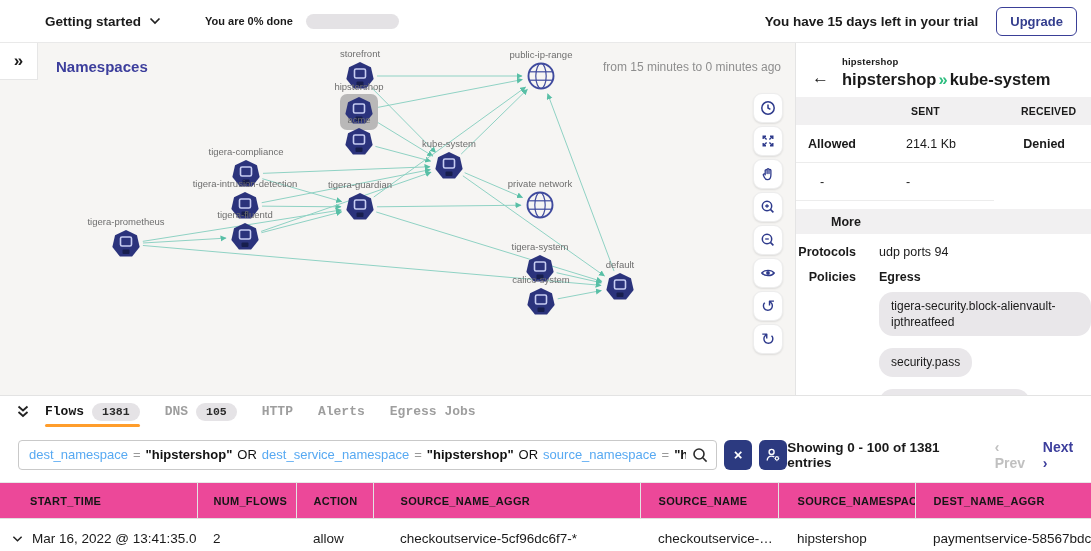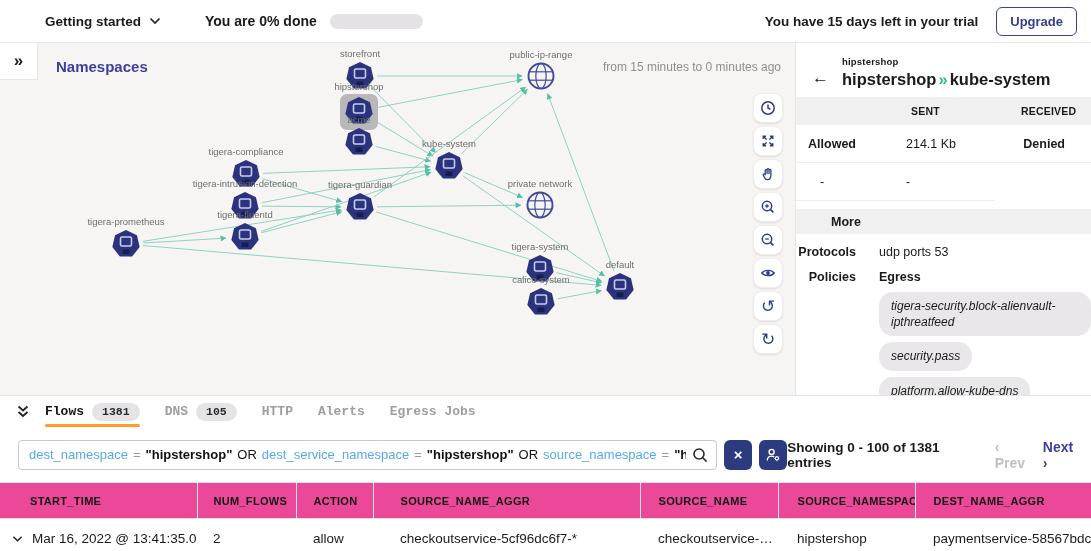--- a/index.html
+++ b/index.html
@@ -4,21 +4,21 @@
 <style>
   html,body{margin:0;padding:0;}
   body{
     width:1091px;height:551px;overflow:hidden;position:relative;
     font-family:"Liberation Sans",sans-serif;color:#1a1a1a;background:#fff;
     -webkit-font-smoothing:antialiased;
   }
   
   .topbar{height:42px;display:flex;align-items:center;border-bottom:1px solid #e9e9e9;background:#fff;}
   .gs{display:flex;align-items:center;gap:8px;margin-left:45px;font-weight:700;font-size:13.5px;cursor:pointer;}
-  .progress-label{margin-left:44px;font-weight:700;font-size:14px;}
+  .progress-label{margin-left:44px;font-weight:700;font-size:11px;}
   .progress-pill{margin-left:13px;width:93px;height:15px;border-radius:8px;background:#e4e2e5;}
   .topbar-right{margin-left:auto;display:flex;align-items:center;gap:18px;margin-right:14px;}
   .trial{font-weight:700;font-size:13.5px;}
   .upgrade{border:1.5px solid #3a3f97;color:#343e8e;font-weight:700;font-size:13px;
     padding:6px 13px;border-radius:6px;background:#fff;cursor:pointer;font-family:inherit;}
   
   .main{display:flex;height:352px;}
   .graph-panel{width:795px;flex:none;position:relative;background:#f6f5f3;border-right:1px solid #e4e4e4;}
   .expander{position:absolute;top:0;left:0;width:37px;height:36px;background:#fff;
     border-right:1px solid #e6e6e6;border-bottom:1px solid #e6e6e6;
@@ -43,21 +43,21 @@
   .dh.c2{padding-left:29px;}
   .dh.c3{padding-left:27px;}
   .dr{height:37px;border-bottom:1px solid #ececec;font-size:12.5px;}
   .dr.c1{justify-content:flex-end;padding-right:26px;font-weight:700;}
   .dr.c2,.dr.c3{padding-left:24px;}
   .more-bar{margin-top:8px;height:25px;background:#f1f0f1;display:flex;align-items:center;
     padding-left:35px;font-weight:700;font-size:12.5px;}
   .kv{display:grid;grid-template-columns:60px 1fr;column-gap:23px;margin-top:11px;}
   .kv-label{text-align:right;font-weight:700;font-size:12.5px;}
   .kv-value{font-size:12.5px;}
-  .chips{display:flex;flex-direction:column;align-items:flex-start;gap:6px;margin-top:8px;font-style:italic;}
+  .chips{display:flex;flex-direction:column;align-items:flex-start;gap:12px;margin-top:8px;}
   .chip{background:#e9e7ea;border-radius:14px;padding:6px 12px;font-size:12px;max-width:225px;
     line-height:1.35;cursor:pointer;box-sizing:border-box;}
   
   .tabs-bar{height:31px;border-top:1px solid #e3e3e3;display:flex;align-items:center;background:#fff;}
   .collapse-btn{margin-left:13px;margin-right:12px;cursor:pointer;display:flex;background:none;border:none;padding:2px;}
   .tab{position:relative;height:31px;display:flex;align-items:center;gap:8px;margin-right:25px;
     font-weight:700;font-size:13px;color:#9e9e9e;cursor:pointer;}
   .tab.active{color:#141414;}
   .tab .badge{background:#e5e3e6;color:#2b2b2b;border-radius:10px;padding:2.5px 10px;font-size:11.5px;font-weight:600;}
   .tab.active::after{content:"";position:absolute;left:0;right:0;bottom:0;height:3px;background:#ff9d2b;border-radius:2px;}
@@ -287,21 +287,21 @@
       <div class="dh c3">RECEIVED</div>
       <div class="dr c1">Allowed</div>
       <div class="dr c2">214.1 Kb</div>
       <div class="dr c1">Denied</div>
       <div class="dr c2">-</div>
       <div class="dr c3">-</div>
     </div>
     <div class="more-bar">More</div>
     <div class="kv">
       <div class="kv-label">Protocols</div>
-      <div class="kv-value">udp ports 53</div>
+      <div class="kv-value">udp ports 94</div>
     </div>
     <div class="kv">
       <div class="kv-label">Policies</div>
       <div class="kv-value">
         <div style="font-weight:700;">Egress</div>
         <div class="chips" id="policy-chips">
             <div class="chip">tigera-security.block-alienvault-ipthreatfeed</div>
             <div class="chip">security.pass</div>
             <div class="chip">platform.allow-kube-dns</div>
           </div>

